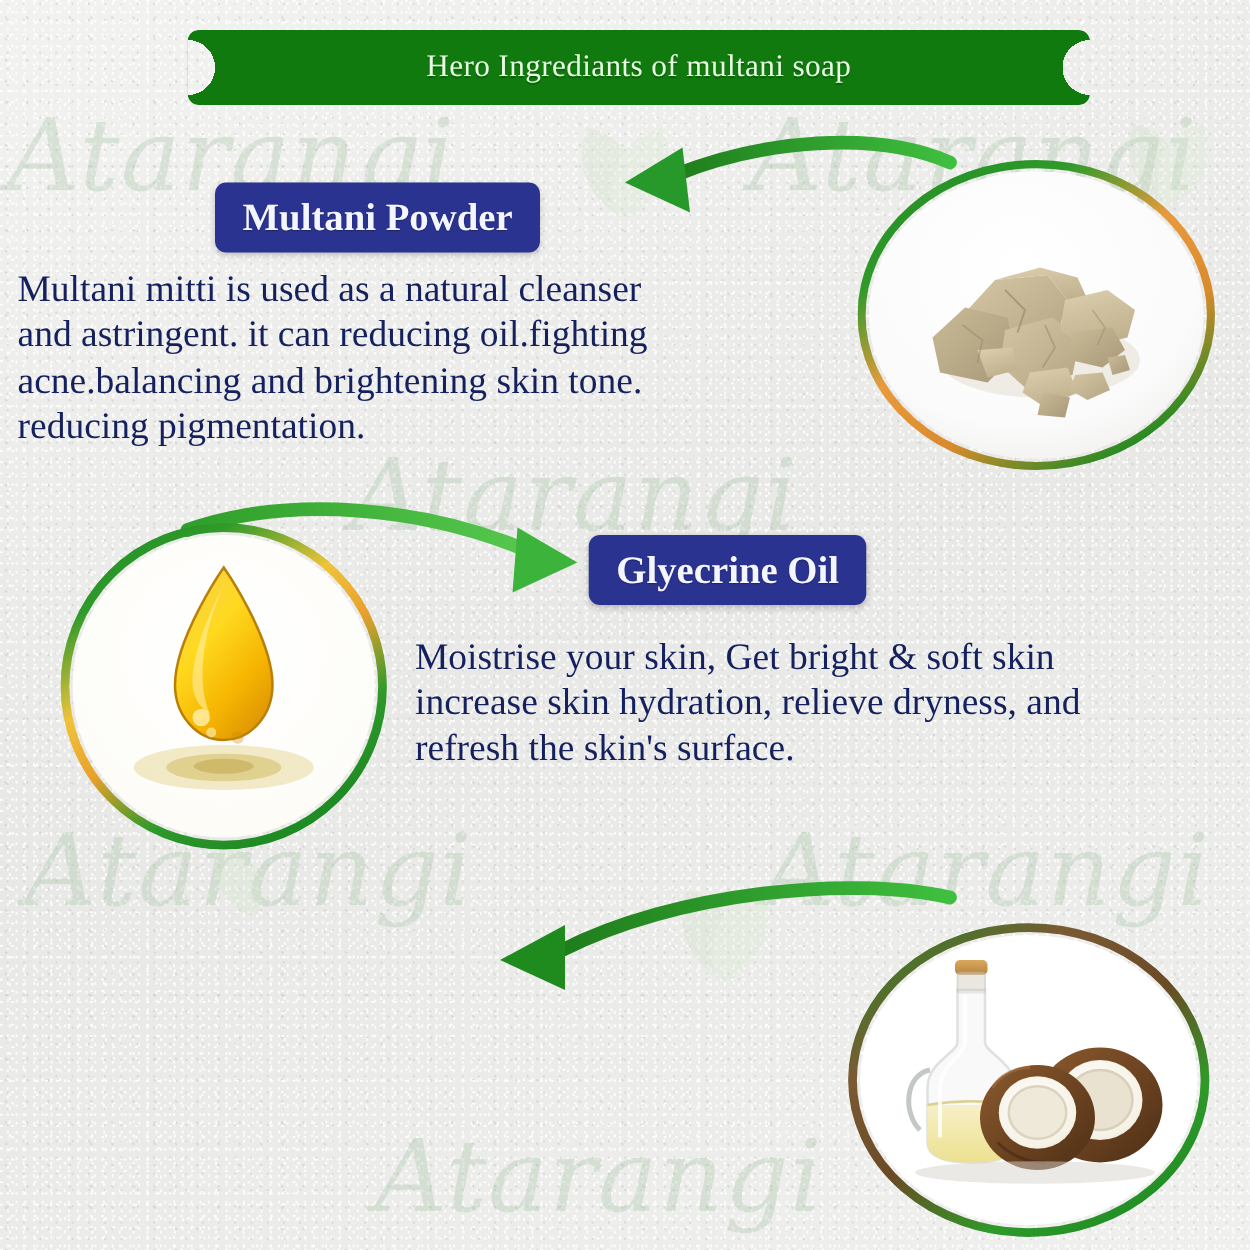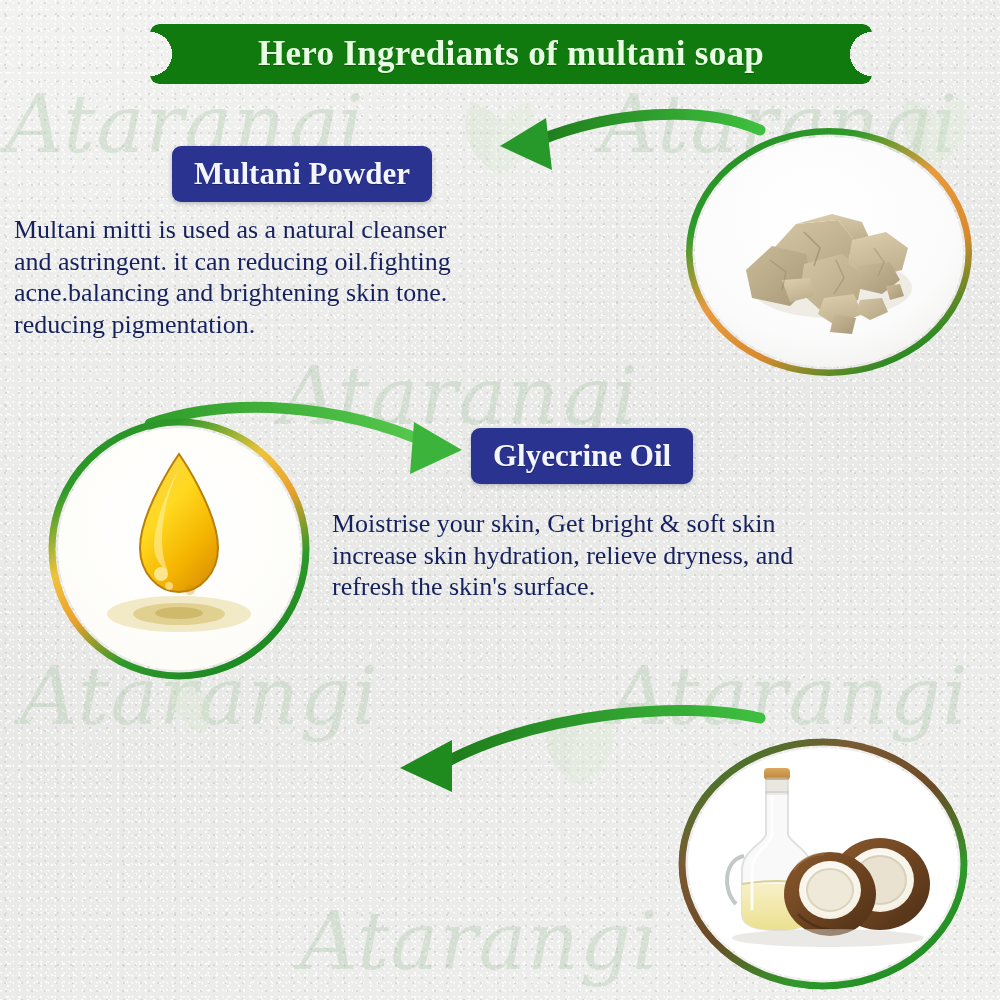--- a/index.html
+++ b/index.html
@@ -70,22 +70,22 @@
     mask-composite: intersect;
     box-shadow: 0 2px 4px rgba(0,0,0,0.18);
   }
   #banner .title {
     position: absolute;
     inset: 0;
     display: flex;
     align-items: center;
     justify-content: center;
     color: #e8ffe4;
-    font-size: 35px;
-    font-weight: bold;
+    font-size: 25px;
+    font-weight: normal;
     letter-spacing: 0.3px;
     text-shadow: 0 1px 1px rgba(0,0,0,0.25);
   }
 
   
   .pill {
     position: absolute;
     background: #2b3390;
     border-radius: 9px;
     display: flex;
@@ -100,21 +100,21 @@
     box-sizing: border-box;
   }
   #pill-multani  { left: 172px; top: 146px; height: 56px; }
   #pill-glycerine{ left: 471px; top: 428px; height: 56px; }
   #pill-coconut  { left: 115px; top: 758px; height: 56px; }
 
   
   .para {
     position: absolute;
     color: #15215e;
-    font-size: 26px;
+    font-size: 30px;
     line-height: 1.215;
     white-space: pre-line;
   }
   #para-multani   { left: 14px;  top: 214px; width: 660px; }
   #para-glycerine { left: 332px; top: 508px; width: 660px; }
   #para-coconut   { left: 18px;  top: 840px; width: 660px; }
 
   
   .circle {
     position: absolute;

